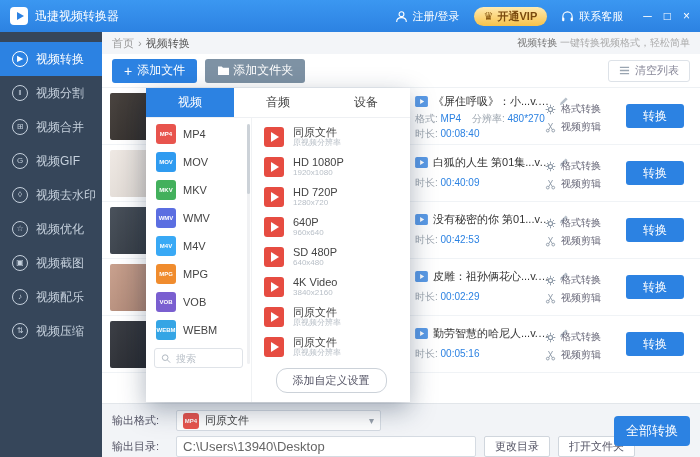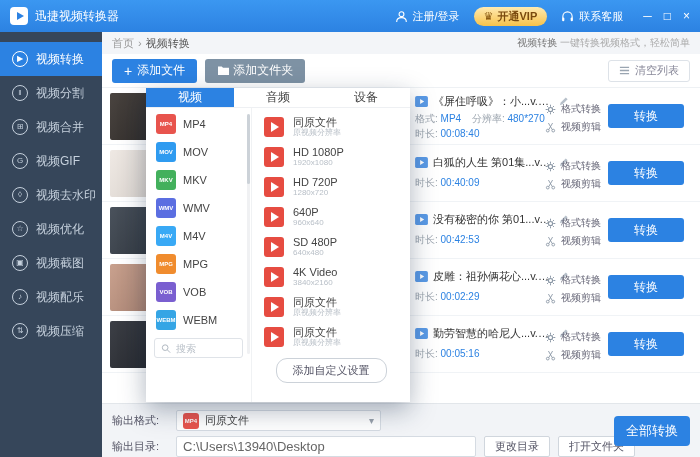--- a/index.html
+++ b/index.html
@@ -47,25 +47,25 @@
   .t4{background:linear-gradient(120deg,#c9a18e,#8f6b5c)}
   .t5{background:linear-gradient(120deg,#3c3f46,#17191d)}
   .r-name{position:absolute;left:313px;font-size:11px;color:#333;display:flex;align-items:center;gap:5px;white-space:nowrap}
   .r-name .nm{max-width:120px;overflow:hidden;text-overflow:ellipsis}
   .r-line{position:absolute;left:313px;font-size:10px;color:#9aa3ad;white-space:nowrap}
   .r-line .val{color:#2c82e2}
   .r-line .sp{margin-left:8px}
   .ops{position:absolute;left:443px;top:0;height:100%}
   .op{position:absolute;display:flex;align-items:center;gap:5px;font-size:10px;color:#667;white-space:nowrap;cursor:pointer}
   .op1{top:14px}.op2{top:32px}
-  .convert-btn{position:absolute;right:16px;top:16px;width:76px;height:24px;background:#2c82e2;color:#fff;font-size:12px;border:none;border-radius:3px;cursor:pointer}
+  .convert-btn{position:absolute;right:16px;top:16px;width:58px;height:24px;background:#2c82e2;color:#fff;font-size:12px;border:none;border-radius:3px;cursor:pointer}
 
   
   .popup{position:absolute;left:146px;top:88px;width:264px;height:314px;background:#fff;box-shadow:0 8px 24px rgba(20,40,70,.35);z-index:20;display:flex;flex-direction:column}
-  .tabs{display:flex;height:20px;border-bottom:1px solid #eef0f3}
+  .tabs{display:flex;height:30px;border-bottom:1px solid #eef0f3}
   .tab{flex:1;display:flex;align-items:center;justify-content:center;font-size:12px;color:#444;background:#fff;cursor:pointer}
   .tab.active{background:#2c82e2;color:#fff}
   .popup-body{flex:1;display:flex;min-height:0}
   .fmt-col{width:106px;border-right:1px solid #f0f2f4;position:relative;display:flex;flex-direction:column;padding-top:2px}
   .fmt-item{height:28px;display:flex;align-items:center;gap:7px;padding-left:10px;font-size:11px;color:#444;cursor:pointer}
   .badge{width:20px;height:20px;min-width:20px;border-radius:3px;display:flex;align-items:center;justify-content:center}
   .badge span{color:#fff;font-size:6px;font-weight:bold}
   .badge-sm{width:16px;height:16px;min-width:16px}
   .fmt-scroll{position:absolute;right:1px;top:6px;width:3px;height:240px;background:#f0f1f3;border-radius:2px;cursor:pointer}
   .fmt-scroll .thumbbar{width:3px;height:70px;background:#ccd2d8;border-radius:2px}

